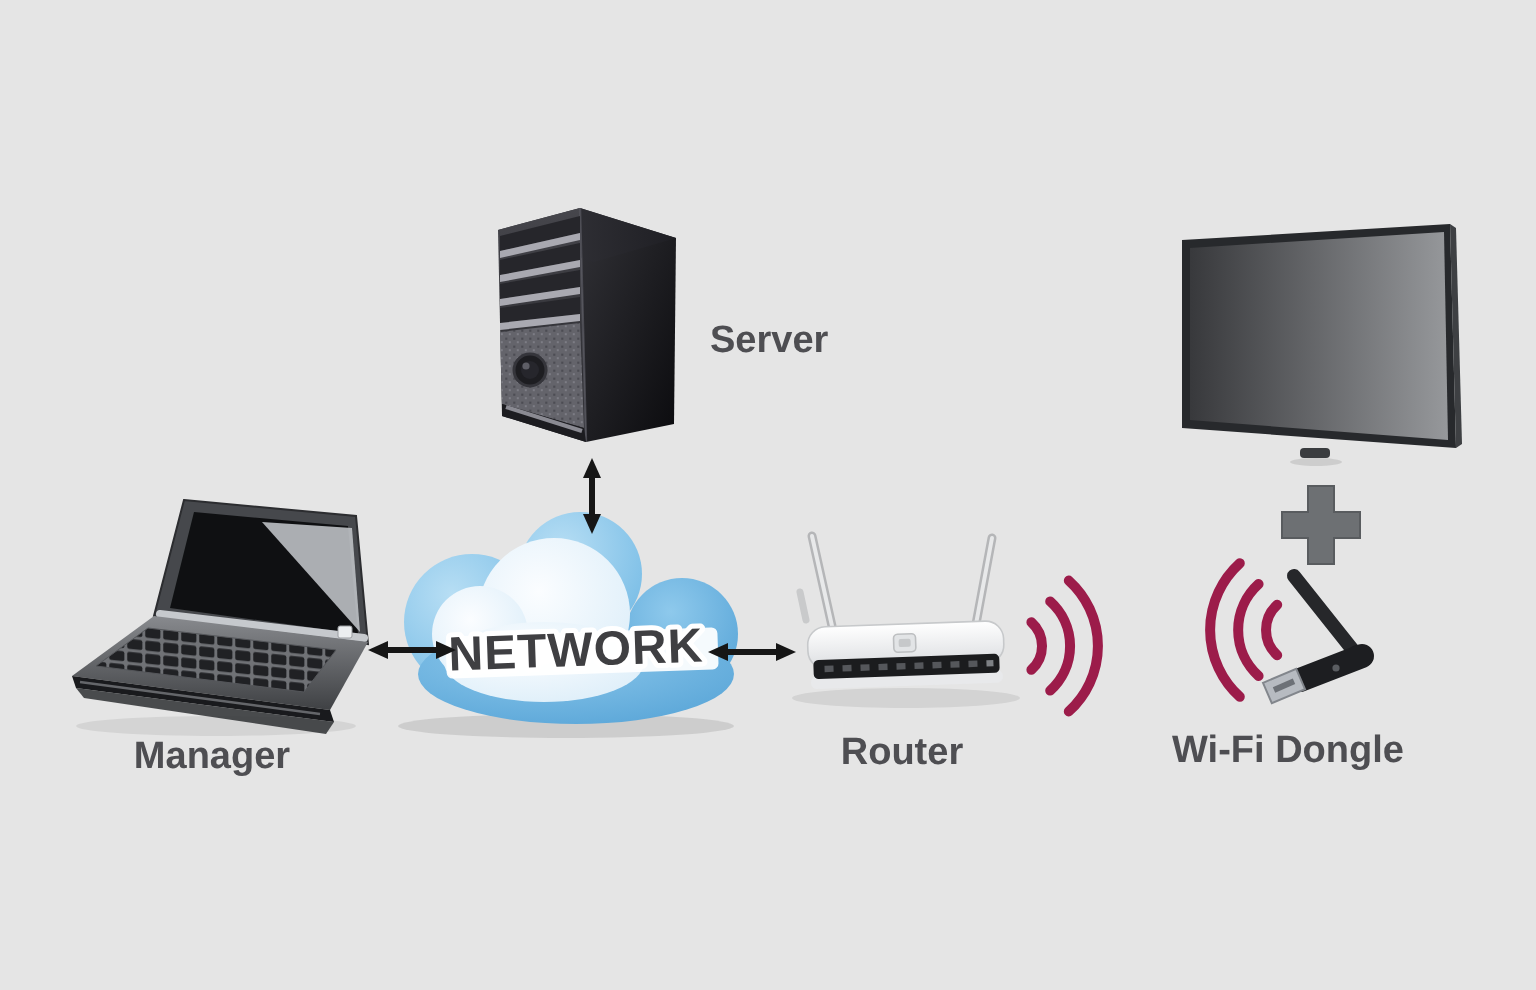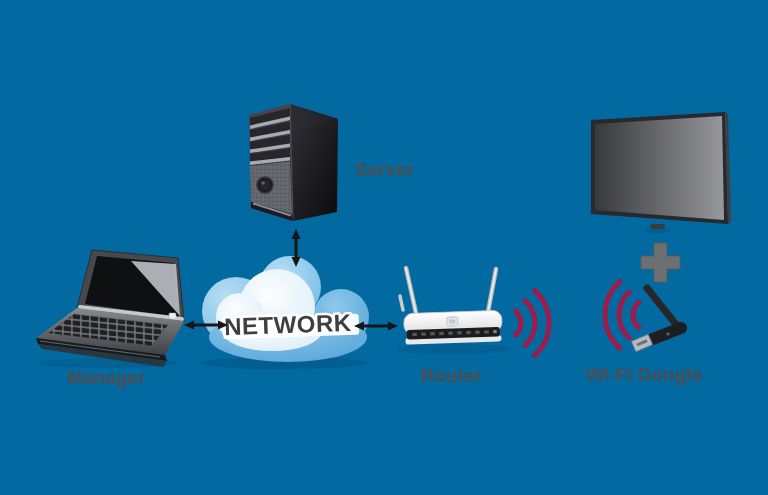--- a/index.html
+++ b/index.html
@@ -1,16 +1,16 @@
 <!DOCTYPE html>
 <html><head>
 <meta charset="utf-8">
 <style>
   html,body{margin:0;padding:0;background:#ffffff;}
-  .stage{width:768px;height:495px;position:relative;background:#0369a1;overflow:hidden;
+  .stage{width:768px;height:495px;position:relative;background:#e5e5e5;overflow:hidden;
          font-family:"Liberation Sans",sans-serif;}
   svg{display:block;}
   .lbl{fill:#4e4e52;font-size:19px;font-weight:600;font-family:"Liberation Sans",sans-serif;}
   .net{fill:#3f3f42;font-size:24px;font-weight:bold;letter-spacing:.5px;
        stroke:#ffffff;stroke-width:5px;paint-order:stroke;stroke-linejoin:round;
        font-family:"Liberation Sans",sans-serif;}
   .arrow{fill:#161616;}
   .arrow-line{stroke:#161616;stroke-width:3;}
   .wave{fill:none;stroke-width:5;stroke-linecap:round;}
 </style>

